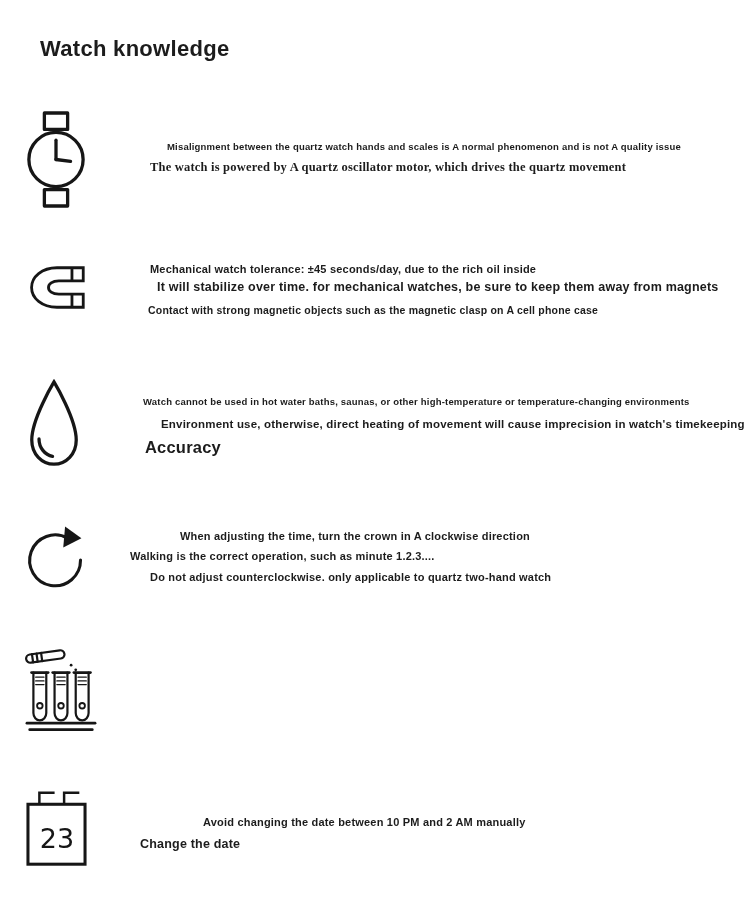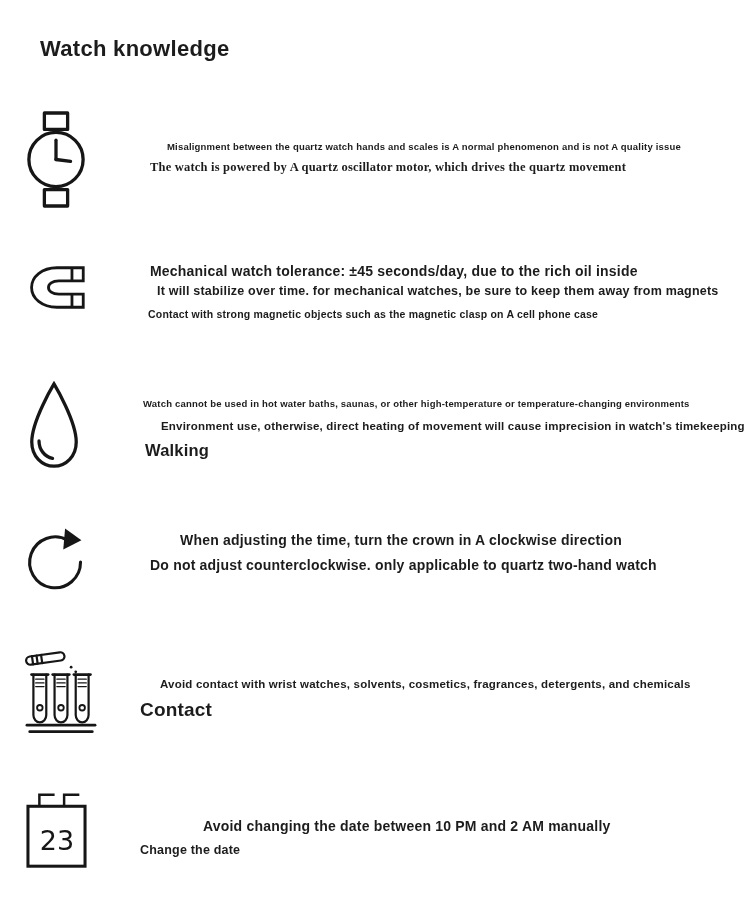--- a/index.html
+++ b/index.html
@@ -28,21 +28,21 @@
   .text-col { flex: 1; min-width: 0; }
   .line {
     white-space: nowrap;
     letter-spacing: .2px;
     line-height: 1.25;
   }
   .t-xxs { font-size: 9.5px;  font-weight: bold; }
   .t-xs  { font-size: 10.5px; font-weight: bold; }
   .t-sm  { font-size: 11.5px; font-weight: bold; padding-left: 8px; }
   .t-md  { font-size: 12.5px; font-weight: bold; }
-  .t-lg  { font-size: 14px; font-weight: bold; }
+  .t-lg  { font-size: 11px; font-weight: bold; }
   .t-xl  { font-size: 16.5px; font-weight: bold; }
   .t-xxl { font-size: 19px;   font-weight: bold; }
 
   
   .s1 { margin-top: 49px; min-height: 97px; }
   .s2 { margin-top: 53px; min-height: 58px; }
   .s3 { margin-top: 58px; min-height: 100px; }
   .s4 { margin-top: 45px; min-height: 78px; }
   .s5 { margin-top: 45px; min-height: 100px; }
   .s6 { margin-top: 45px; min-height: 85px; }
@@ -107,35 +107,36 @@
       <svg viewBox="0 0 60 96" width="58" height="93">
         <g fill="none" stroke="#161616" stroke-width="3.4" stroke-linecap="round">
           <path d="M30 5 C30 5 7 43 7 65 C7 79.5 17.3 90 30 90 C42.7 90 53 79.5 53 65 C53 43 30 5 30 5 Z"></path>
           <path d="M14.5 64 C14.5 73 20.5 80.5 28.5 82"></path>
         </g>
       </svg>
     </div>
     <div class="text-col">
       <div class="line t-xxs" style="margin-left:23px; margin-top:19px;">Watch cannot be used in hot water baths, saunas, or other high-temperature or temperature-changing environments</div>
       <div class="line t-sm" style="margin-left:33px; margin-top:9px;">Environment use, otherwise, direct heating of movement will cause imprecision in watch's timekeeping</div>
-      <div class="line t-xl" style="margin-left:25px; margin-top:6px;">Walking</div>
+      <div class="line t-xl" style="margin-left:25px; margin-top:6px;">Accuracy</div>
     </div>
   </div>
 
   <div class="section s4">
     <div class="icon-col">
       <svg viewBox="0 0 68 76" width="62" height="69">
         <g fill="none" stroke="#161616" stroke-width="3.4" stroke-linecap="round">
           <path d="M61 42 A28 28 0 1 1 47 18"></path>
         </g>
         <polygon points="44,5 62,18 42,28" fill="#161616"></polygon>
       </svg>
     </div>
     <div class="text-col">
       <div class="line t-lg" style="margin-left:60px; margin-top:8px;">When adjusting the time, turn the crown in A clockwise direction</div>
+      <div class="line t-lg" style="margin-left:10px; margin-top:6px;">Walking is the correct operation, such as minute 1.2.3....</div>
       <div class="line t-lg" style="margin-left:30px; margin-top:7px;">Do not adjust counterclockwise. only applicable to quartz two-hand watch</div>
     </div>
   </div>
 
   <div class="section s5">
     <div class="icon-col">
       <svg viewBox="0 0 78 100" width="72" height="92">
         <g fill="none" stroke="#161616" stroke-width="2.4" stroke-linecap="round">
           <g transform="rotate(-8 22 13)">
             <rect x="1" y="8" width="42" height="9" rx="4.5"></rect>
@@ -165,24 +166,20 @@
           <line x1="57.5" y1="35" x2="66.5" y2="35" stroke-width="1.4"></line>
           <line x1="57.5" y1="39" x2="66.5" y2="39" stroke-width="1.4"></line>
           <line x1="57.5" y1="43" x2="66.5" y2="43" stroke-width="1.4"></line>
           <circle cx="62" cy="66" r="3" stroke-width="2"></circle>
 
           <line x1="2" y1="85" x2="76" y2="85" stroke-width="3"></line>
           <line x1="5" y1="92" x2="73" y2="92" stroke-width="3"></line>
         </g>
       </svg>
     </div>
-    <div class="text-col">
-      <div class="line t-sm" style="margin-left:32px; margin-top:30px;">Avoid contact with wrist watches, solvents, cosmetics, fragrances, detergents, and chemicals</div>
-      <div class="line t-xxl" style="margin-left:20px; margin-top:6px;">Contact</div>
-    </div>
   </div>
 
   <div class="section s6">
     <div class="icon-col">
       <div class="cal-wrap">
         <svg viewBox="0 0 66 82" width="63" height="78">
           <g fill="none" stroke="#161616" stroke-linejoin="miter">
             <rect x="3" y="15" width="60" height="63" stroke-width="3.2"></rect>
             <path d="M15 15 V3 H31" stroke-width="2.6"></path>
             <path d="M41 15 V3 H57" stroke-width="2.6"></path>

